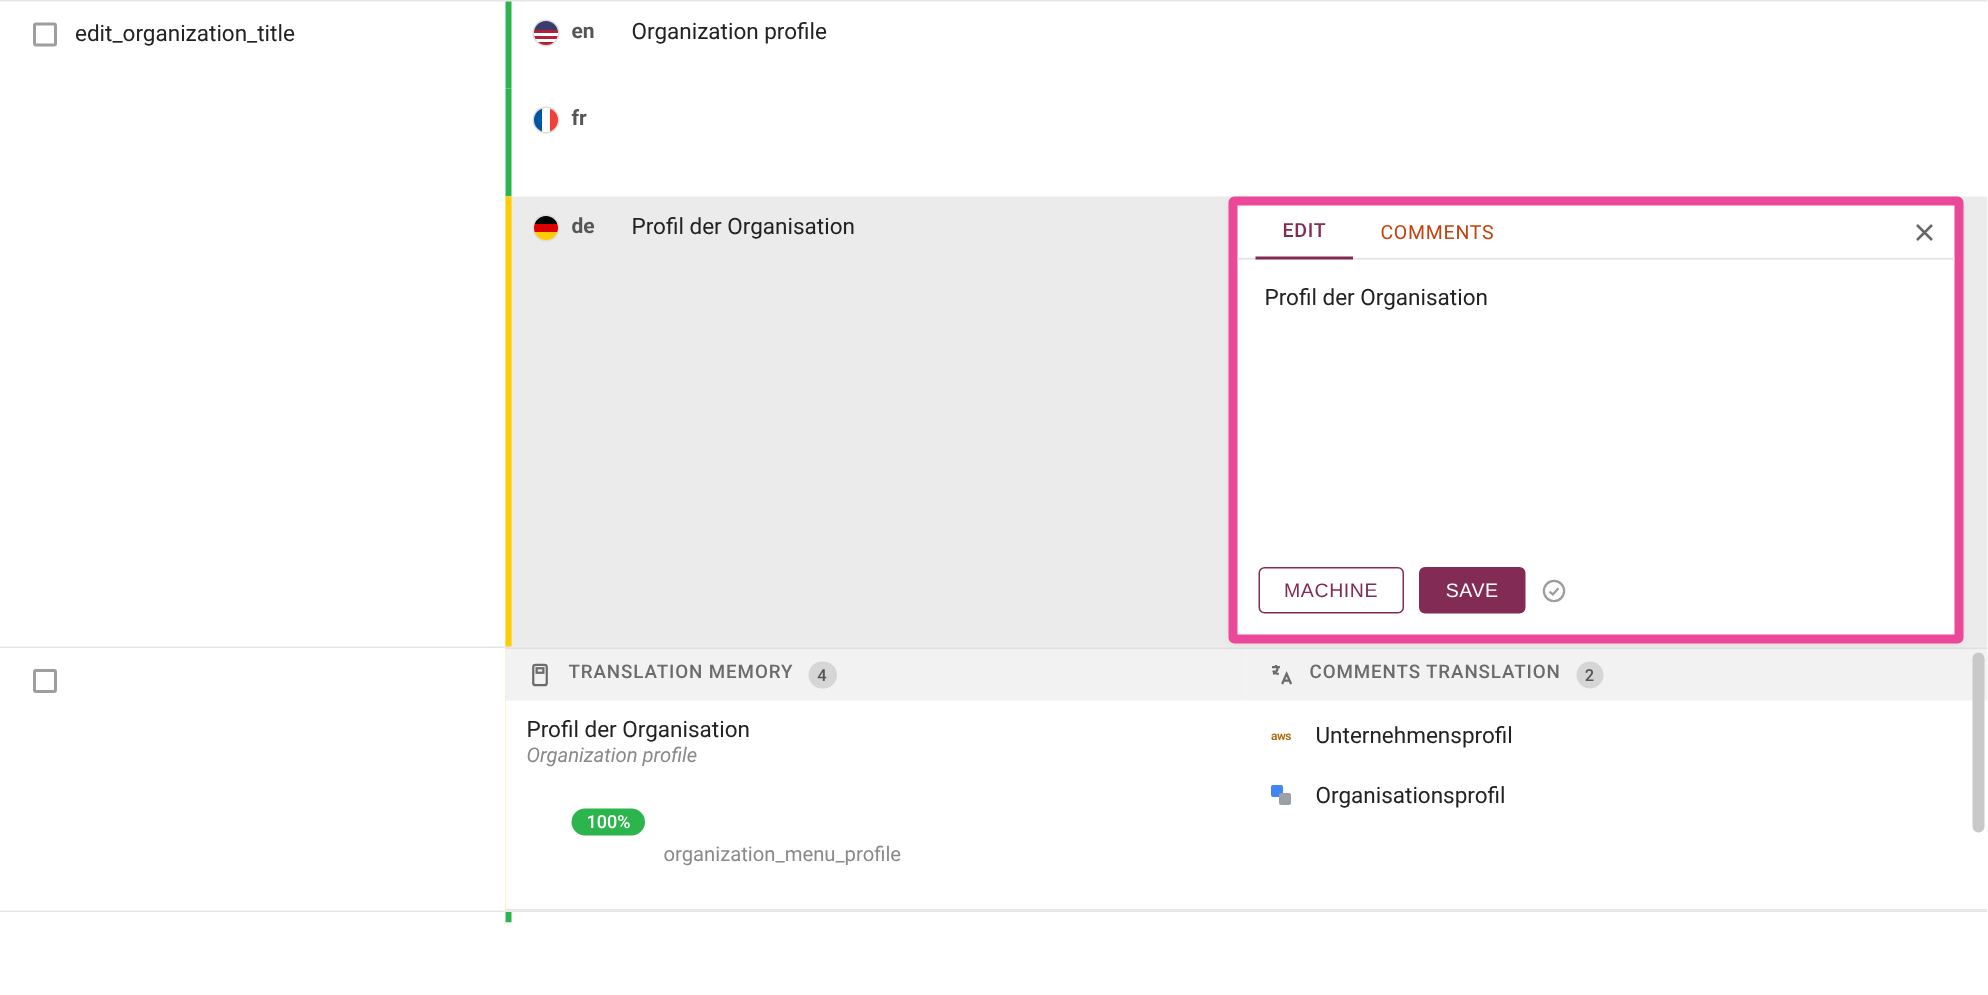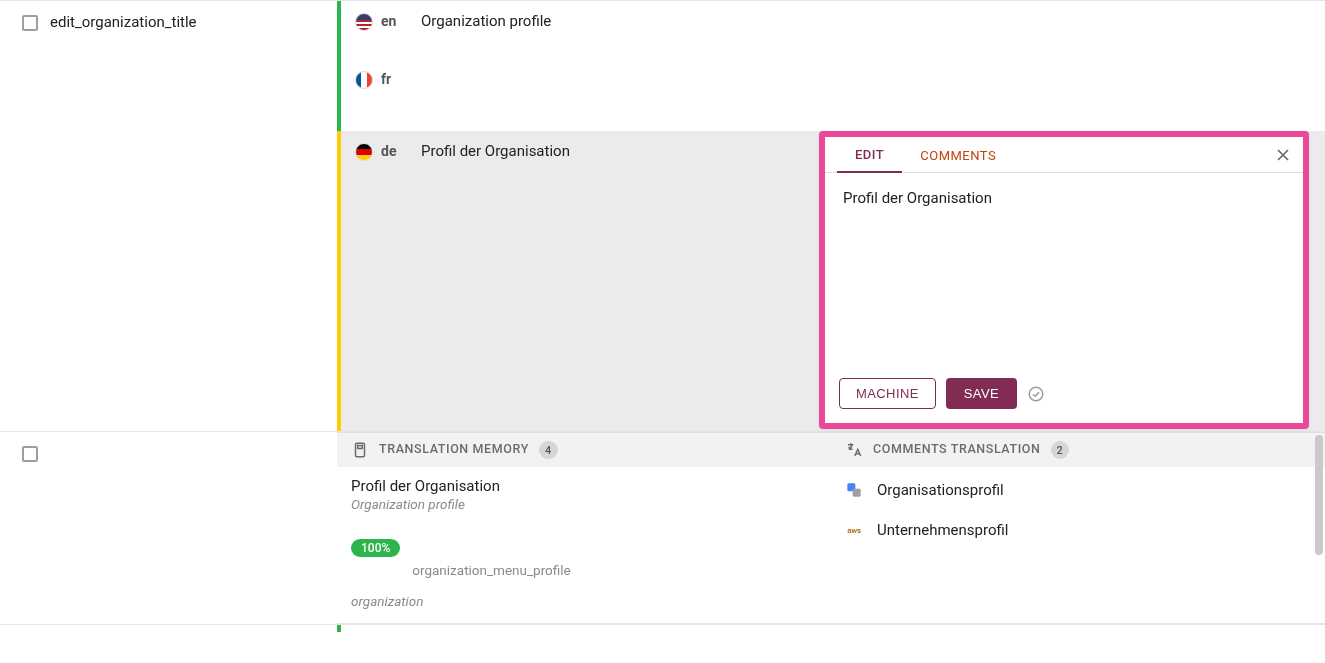--- a/index.html
+++ b/index.html
@@ -243,20 +243,21 @@
     align-items: center;
     gap: 12px;
     margin-top: 6px;
   }
   .pill {
     border-radius: 12px;
     padding: 2px 10px;
     font-size: 12px;
     font-weight: 500;
     color: #fff;
+    margin-left: 30px;
   }
   .pill-green { background: #2bb54c; }
   .pill-gray  { background: #8a8a8a; }
   .tm-key { color: #8a8a8a; font-size: 13.5px; margin-top: 44px; }
   .mt-item {
     display: flex;
     align-items: center;
     gap: 14px;
     padding: 4px 0;
   }
@@ -371,49 +372,48 @@
         <div class="sugg-body">
           <div>
             <div class="tm-item-title">Profil der Organisation</div>
             <div class="tm-item-sub">Organization profile</div>
             <div class="tm-item-meta">
               <span class="pill pill-green">100%</span>
               <span class="tm-key">organization_menu_profile</span>
             </div>
           </div>
           <div>
-            <div class="tm-item-sub">organization</div>
           </div>
         </div>
       </div>
       <div class="sugg-col">
         <div class="sugg-header">
           <svg class="sugg-header-icon" viewBox="0 0 24 24" fill="none" stroke="currentColor" stroke-width="2">
             <path d="M4 5h7M7.5 3v2M9 5c0 3-2 5-4 6M5 8c1 2 3 3 5 3"></path>
               <path d="M13 20l4-9 4 9M14.5 17h5"></path>
           </svg>
           <span>COMMENTS TRANSLATION</span>
           <span class="count-pill">2</span>
         </div>
         <div class="sugg-body">
           <div class="mt-item">
             <span class="mt-icon">
+              <span class="aws-badge">aws</span>
+            </span>
+            <span class="mt-text">Unternehmensprofil</span>
+          </div>
+          <div class="mt-item">
+            <span class="mt-icon">
               <svg viewBox="0 0 24 24" width="16" height="16">
                   <rect x="2" y="2" width="12" height="12" rx="2" fill="#4285f4"></rect>
                   <rect x="10" y="10" width="12" height="12" rx="2" fill="#9aa0a6"></rect>
                 </svg>
             </span>
             <span class="mt-text">Organisationsprofil</span>
           </div>
-          <div class="mt-item">
-            <span class="mt-icon">
-              <span class="aws-badge">aws</span>
-            </span>
-            <span class="mt-text">Unternehmensprofil</span>
-          </div>
         </div>
       </div>
       <div class="scroll-track"></div>
     </div>
   </div>
 </div>
 
 <div class="bottom-stub">
   <div class="spacer"></div>
   <div class="stub-bar"></div>

